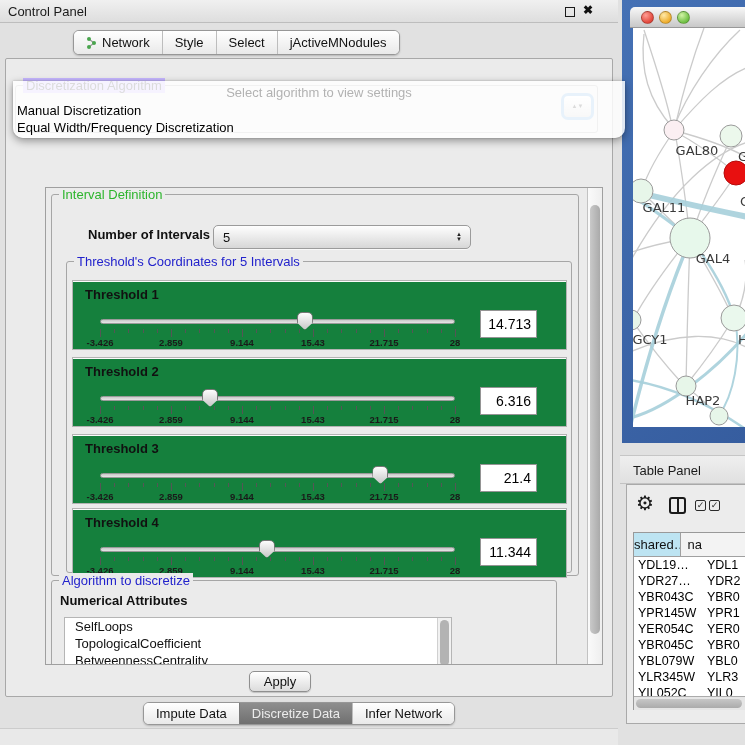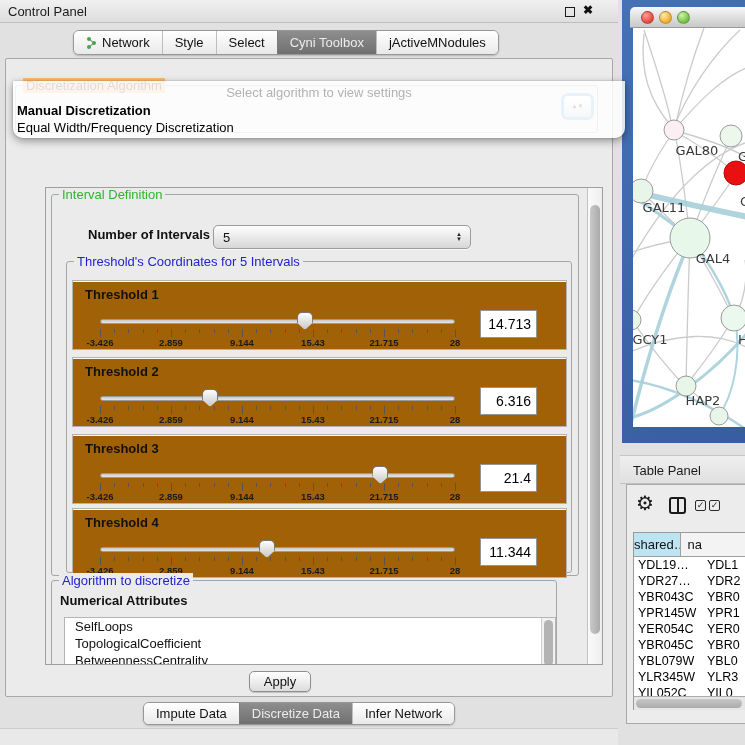--- a/index.html
+++ b/index.html
@@ -23,21 +23,21 @@
   .seg .s:first-child { border-left:none; }
   .seg .s.sel { background:linear-gradient(#8e8e8e,#707070); color:#ececec; border-left-color:#7a7a7a; }
   #toptabs { left:73px; top:30px; }
   #bottomtabs { left:143px; top:702px; height:23px; }
   #bottomtabs .s { line-height:21px; }
 
   .content { position:absolute; left:5px; top:58px; width:608px; height:639px;
     background:#ebebeb; border:1px solid #a8a8a8; border-radius:2px; }
 
   .group { position:absolute; border:1px solid #a6a6a6; border-radius:3px; }
-  .group > .gt { position:absolute; top:-8px; left:7px; background:#fdba74; padding:0 3px;
+  .group > .gt { position:absolute; top:-8px; left:7px; background:#c4b5fd; padding:0 3px;
     font-size:13px; color:#222; white-space:nowrap; }
   .gt.green { color:#2db52d; }
   .gt.blue  { color:#2222cc; }
 
   .combo { position:absolute; border:1px solid #9b9b9b; border-radius:5px;
     background:linear-gradient(#fefefe,#d7d7d7); font-size:13px; display:flex;
     align-items:center; box-shadow:0 1px 0 rgba(255,255,255,.7); }
   .combo .ctext { flex:1; padding-left:9px; overflow:hidden; white-space:nowrap; color:#111; }
   .combo .step { width:16px; display:flex; flex-direction:column; align-items:center;
     justify-content:center; font-size:6px; color:#222; line-height:5px; margin-right:3px; }
@@ -47,60 +47,60 @@
   #algo-combo-frag { position:absolute; left:555px; top:34px; width:33px; height:27px;
     border:3px solid #71b0e3; border-radius:7px; background:linear-gradient(#fdfdfd,#d2d2d2);
     z-index:1; display:flex; align-items:center; justify-content:center; }
   #algo-combo-frag .step { font-size:6px; line-height:5px; color:#222; text-align:center; }
   #popup { position:absolute; left:7px; top:22px; width:612px; height:57px;
     background:rgba(255,255,255,.84); border-radius:0 0 10px 10px; z-index:2;
     box-shadow:0 3px 9px rgba(0,0,0,.38), 0 0 2px rgba(0,0,0,.25); overflow:hidden; }
   #popup .prompt { position:absolute; left:0; right:0; top:4px; text-align:center;
     font-size:13px; color:#b2b2b2; }
   #popup .item { position:absolute; left:4px; font-size:13px; color:#000; white-space:nowrap; }
-  #popup .item.b { font-weight:bold; }
+  #popup .item.b { font-weight:normal; }
 
   #tabledata-group { left:50px; top:79px; width:542px; height:45px; }
   #tabledata-combo { left:7px; top:13px; right:7px; height:23px; }
 
   
   #scrollarea { position:absolute; left:39px; top:128px; width:558px; height:478px;
     background:#ebebeb; border:1px solid #9f9f9f; overflow:hidden; }
   .vscroll { position:absolute; right:0; top:0; bottom:0; width:15px;
     background:linear-gradient(90deg,#fafafa,#eeeeee); border-left:1px solid #c2c2c2; }
   .vthumb { position:absolute; left:2px; width:10px; border-radius:6px;
     background:linear-gradient(90deg,#c9c9c9,#aaaaaa); }
 
   #interval-group { left:5px; top:6px; width:528px; height:382px; }
   #interval-group > .gt, #thresh-group > .gt, #attr-group > .gt { background:#ebebeb; }
   #count-label { position:absolute; left:36px; top:32px; font-size:13px; font-weight:bold; color:#111; }
   #count-combo { left:161px; top:30px; width:258px; height:24px; }
   #thresh-group { position:absolute; left:14px; top:66px; width:506px; height:312px; }
 
   .tpanel { position:absolute; left:5px; width:495px; height:70px;
-    background:#a16207; border:1px solid #b3b3b3; box-shadow:inset 0 1px 0 #fbfbfb; }
+    background:#15803d; border:1px solid #b3b3b3; box-shadow:inset 0 1px 0 #fbfbfb; }
   .tpanel .tlabel { position:absolute; left:12px; top:6px; font-size:13px; font-weight:bold; color:#111; }
   .tpanel .track { position:absolute; left:27px; top:38px; width:355px; height:5px;
     border:1px solid #9a9a9a; border-radius:4px; background:linear-gradient(#c9c9c9,#e6e6e6); }
   .tpanel .thumb { position:absolute; top:31px; width:16px; height:18px;
     background:linear-gradient(#fdfdfd,#c9c9c9); border:1px solid #777;
     border-radius:5px 5px 2px 2px;
     clip-path:polygon(0 0, 100% 0, 100% 58%, 50% 100%, 0 58%); }
   .tpanel .tick { position:absolute; width:1px; background:#555; }
   .tpanel .tick.minor { top:48px; height:4px; }
   .tpanel .tick.major { top:48px; height:8px; }
   .tpanel .ticklabel { position:absolute; top:56px; transform:translateX(-50%);
     font-size:9.5px; font-weight:bold; color:#1a1a1a; }
   .tpanel .vbox { position:absolute; left:407px; top:29px; width:57px; height:28px;
     border:1px solid #949494; background:#fff; font-size:14px; text-align:right;
     padding-right:5px; color:#000; font-family:"Liberation Sans", sans-serif; }
 
   #attr-group { left:5px; top:392px; width:506px; height:96px; }
   #attr-label { position:absolute; left:8px; top:12px; font-size:13px; font-weight:bold; color:#111; }
-  #attr-list { position:absolute; left:12px; top:36px; width:492px; height:52px;
+  #attr-list { position:absolute; left:12px; top:36px; width:388px; height:52px;
     background:#fff; border:1px solid #b5b5b5; overflow:hidden; }
   #attr-list .li { font-size:13px; line-height:17px; padding-left:10px; color:#111; white-space:nowrap; }
   #attr-list .lscroll { position:absolute; right:0; top:0; bottom:0; width:14px;
     background:#f1f1f1; border-left:1px solid #d0d0d0; }
   #attr-list .lthumb { position:absolute; left:2px; top:2px; width:9px; height:46px;
     border-radius:5px; background:#b3b3b3; }
 
   #apply-btn { position:absolute; left:243px; top:612px; width:62px; height:21px;
     border:1px solid #8f8f8f; border-radius:5px; background:linear-gradient(#ffffff,#dcdcdc);
     font-size:13px; text-align:center; line-height:19px; color:#111;
@@ -175,23 +175,20 @@
           <circle cx="3" cy="11" r="2" fill="#49a54d"></circle>
           <circle cx="8" cy="7" r="2" fill="#49a54d"></circle>
         </svg>
         <span>Network</span>
       </div>
       <div class="s">
         <span>Style</span>
       </div>
       <div class="s">
         <span>Select</span>
-      </div>
-      <div class="s sel">
-        <span>Cyni Toolbox</span>
       </div>
       <div class="s">
         <span>jActiveMNodules</span>
       </div>
     </div>
 
   <div class="content">
 
     <div class="group" id="algo-group">
       <span class="gt">Discretization Algorithm</span>

